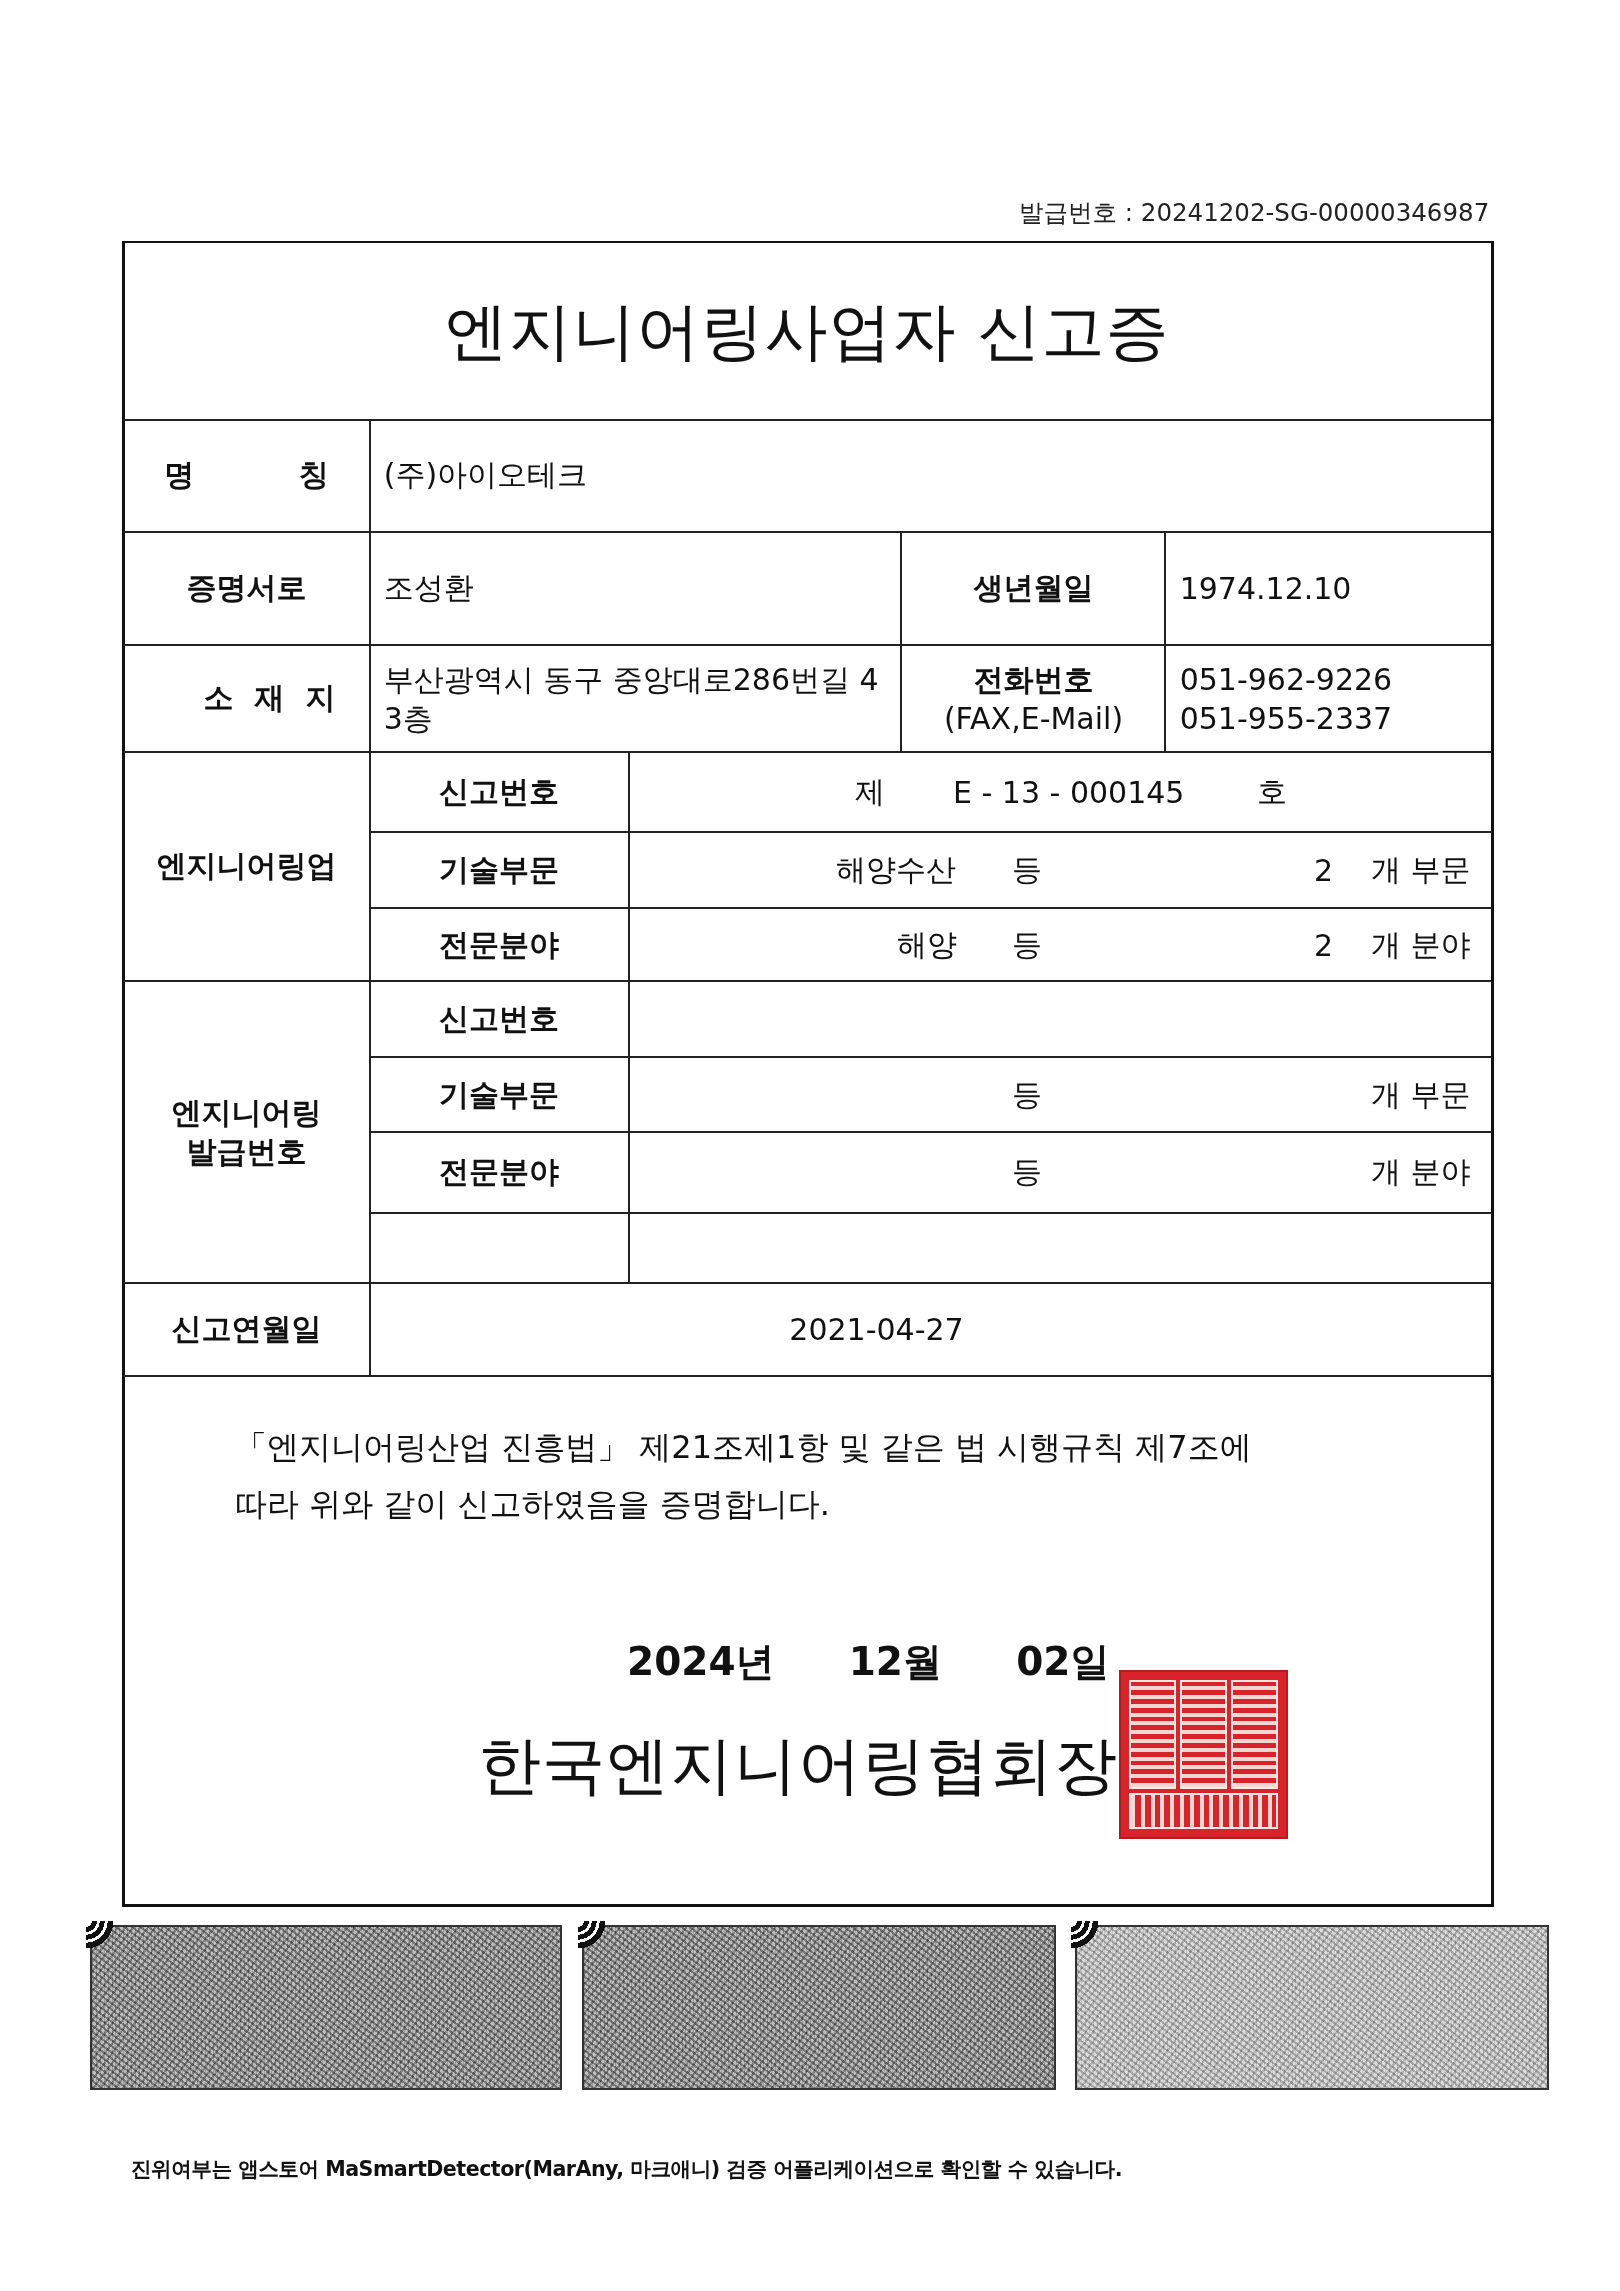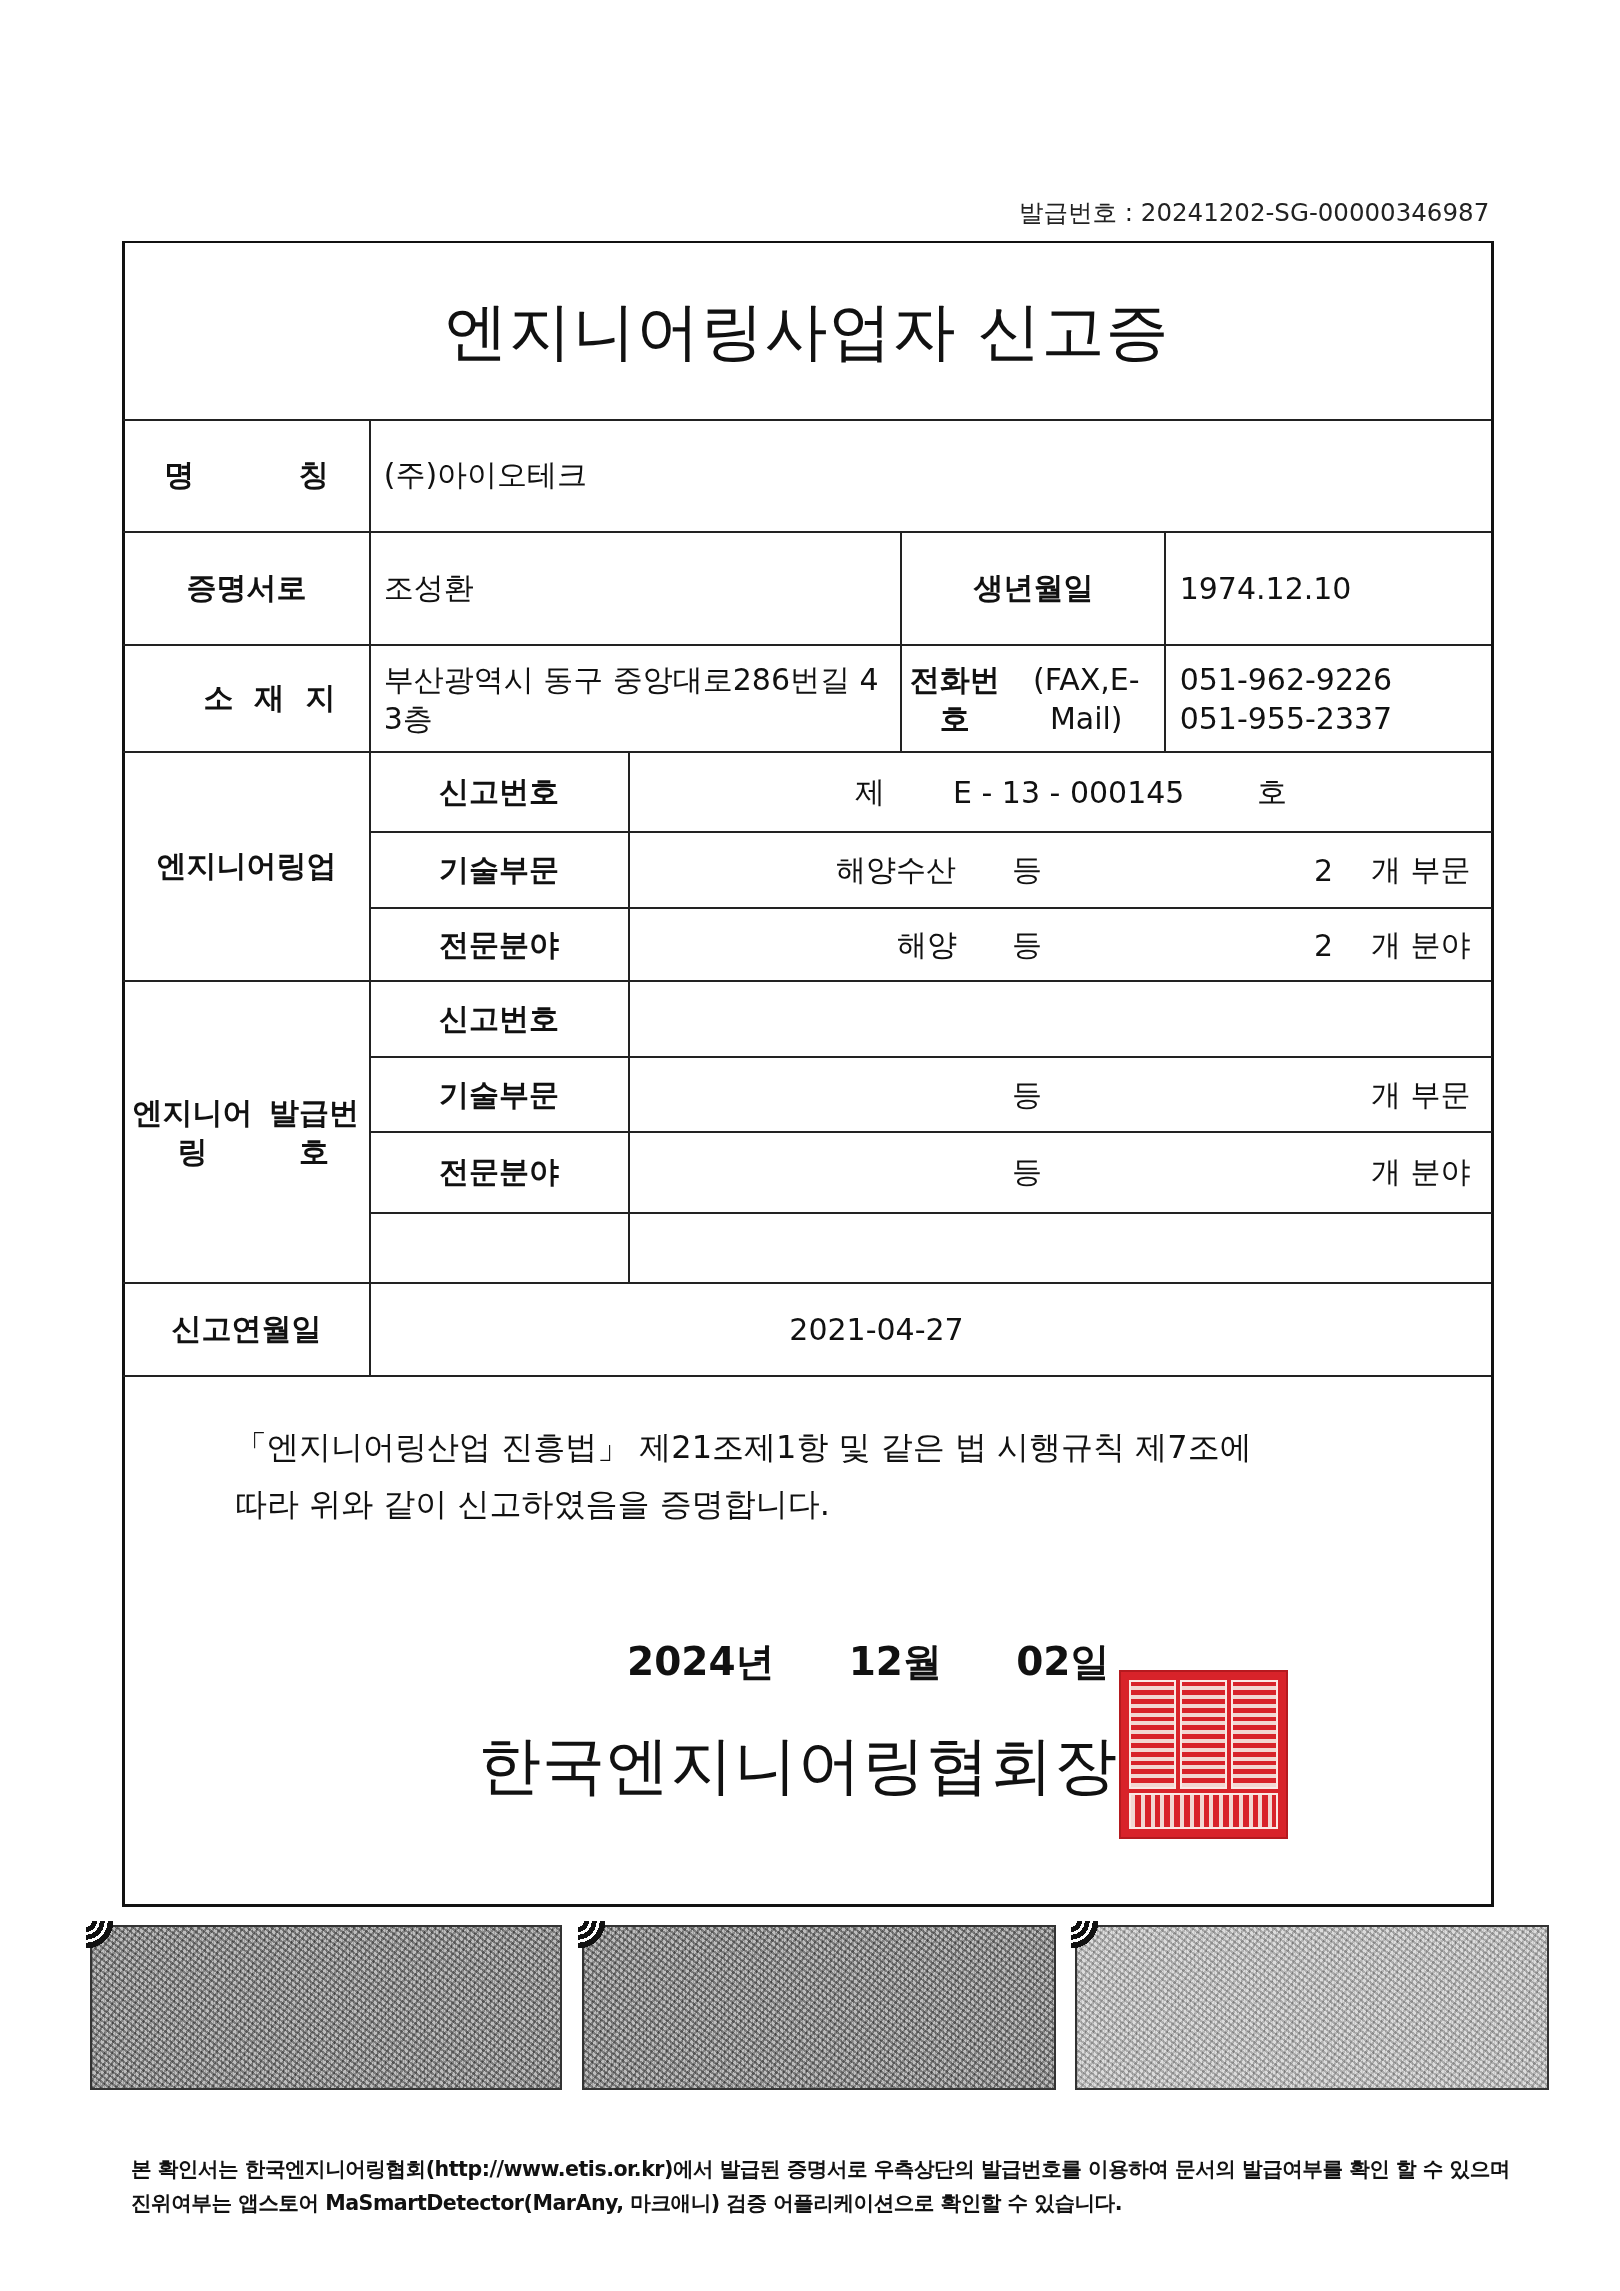--- a/index.html
+++ b/index.html
@@ -16,21 +16,21 @@
     .vline { position: absolute; width: 2px; background: #222; }
 
     .title { left: 125px; top: 245px; width: 1364px; height: 174px; display: flex; align-items: center; justify-content: center;
       font-size: 63px; letter-spacing: 1px; }
 
     .cell { position: absolute; display: flex; align-items: center; box-sizing: border-box; font-size: 30px; }
     .lbl { justify-content: center; font-weight: bold; text-align: center; }
     .val { padding-left: 13.7px; }
     .center { justify-content: center; text-align: center; }
     .multi { flex-direction: column; align-items: flex-start; justify-content: center; line-height: 39px; }
-    .multi-c { justify-content: center; line-height: 39px; }
+    .multi-c { flex-direction: column; justify-content: center; line-height: 39px; }
 
     .statement { left: 235px; top: 1419px; font-size: 32px; line-height: 57px; white-space: nowrap; }
     .issue-date { left: 627px; top: 1635px; font-size: 39px; font-weight: bold; white-space: nowrap; word-spacing: 23.5px; }
     .issuer { left: 478px; top: 1723px; font-size: 63px; white-space: nowrap; letter-spacing: 1px; }
 
     .seal { left: 1119px; top: 1670px; width: 169px; height: 169px; background: #d8232a; border: 2px solid #b51a1f; box-sizing: border-box; padding: 7.8px; }
     .seal-grid { width: 100%; height: 100%; display: grid; grid-template-columns: 1fr 1fr 1fr; grid-template-rows: 3fr 1fr; gap: 3.9px; }
     .seal-cell { background: repeating-linear-gradient(0deg, #f2d7d2 0 3.9px, #d8232a 3.9px 8.8px); border: 2px solid #fbe8e4; }
     .seal-bottom { grid-column: 1 / span 3; background: repeating-linear-gradient(90deg, #f2d7d2 0 3.9px, #d8232a 3.9px 9.8px); border: 2px solid #fbe8e4; }
 
@@ -176,16 +176,15 @@
     <div class="bc-mark"></div>
   </div>
 <div class="barcode" style="left:582px; width:474px;">
     <div class="bc-mark"></div>
   </div>
 <div class="barcode light" style="left:1075px; width:474px;">
     <div class="bc-mark"></div>
   </div>
 
 <div class="abs footnote">
-  <div>본 확인서는 한국엔지니어링협회(http://www.etis.or.kr)에서 발급된 증명서로 우측상단의 발급번호를 이용하여 문서의 발급여부를 확인 할 수 있으며</div>
   <div>진위여부는 앱스토어 MaSmartDetector(MarAny, 마크애니) 검증 어플리케이션으로 확인할 수 있습니다.</div>
 </div>
 
 
 </body></html>

